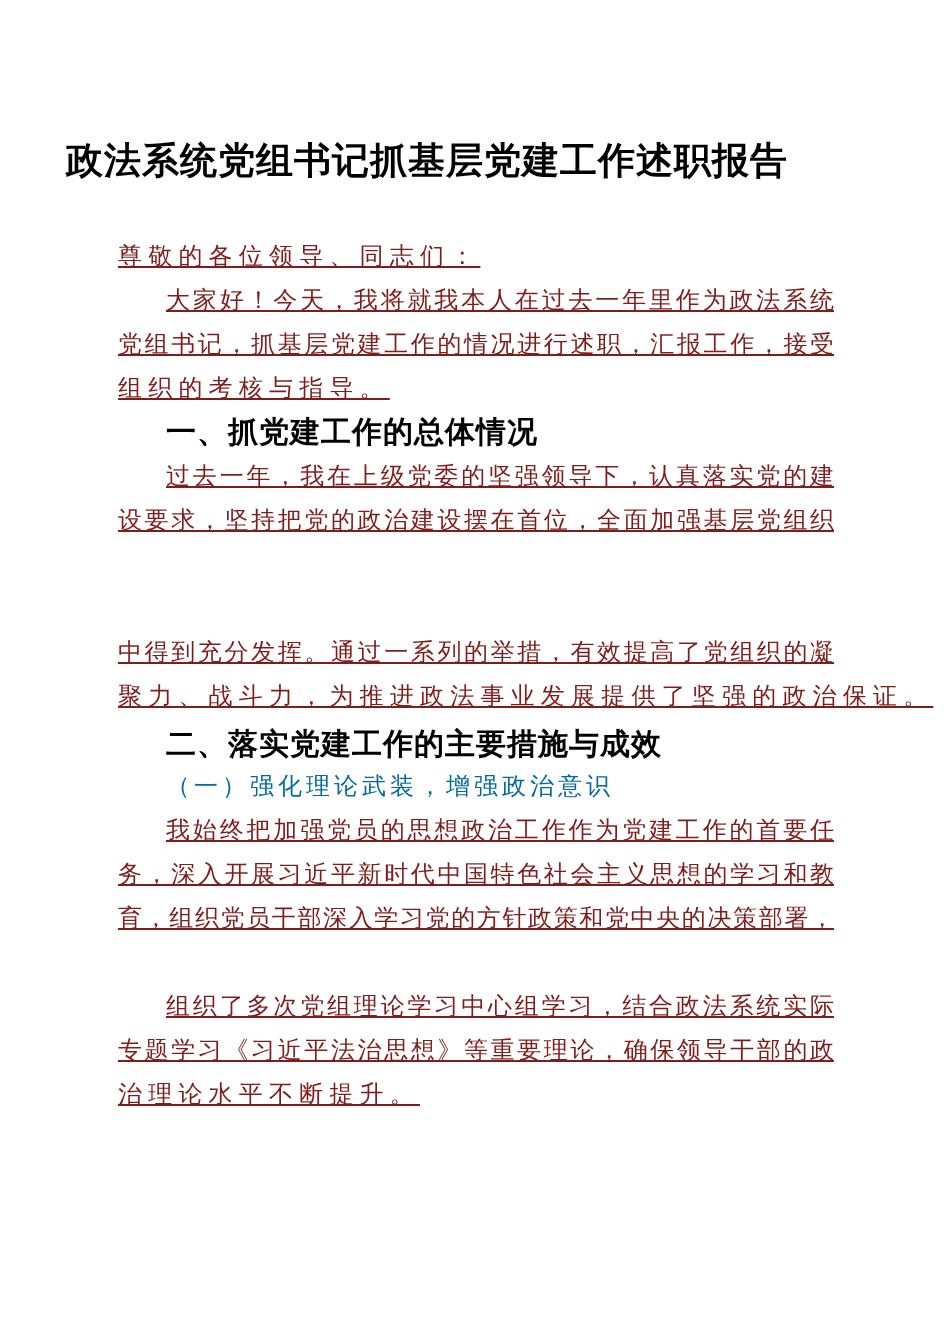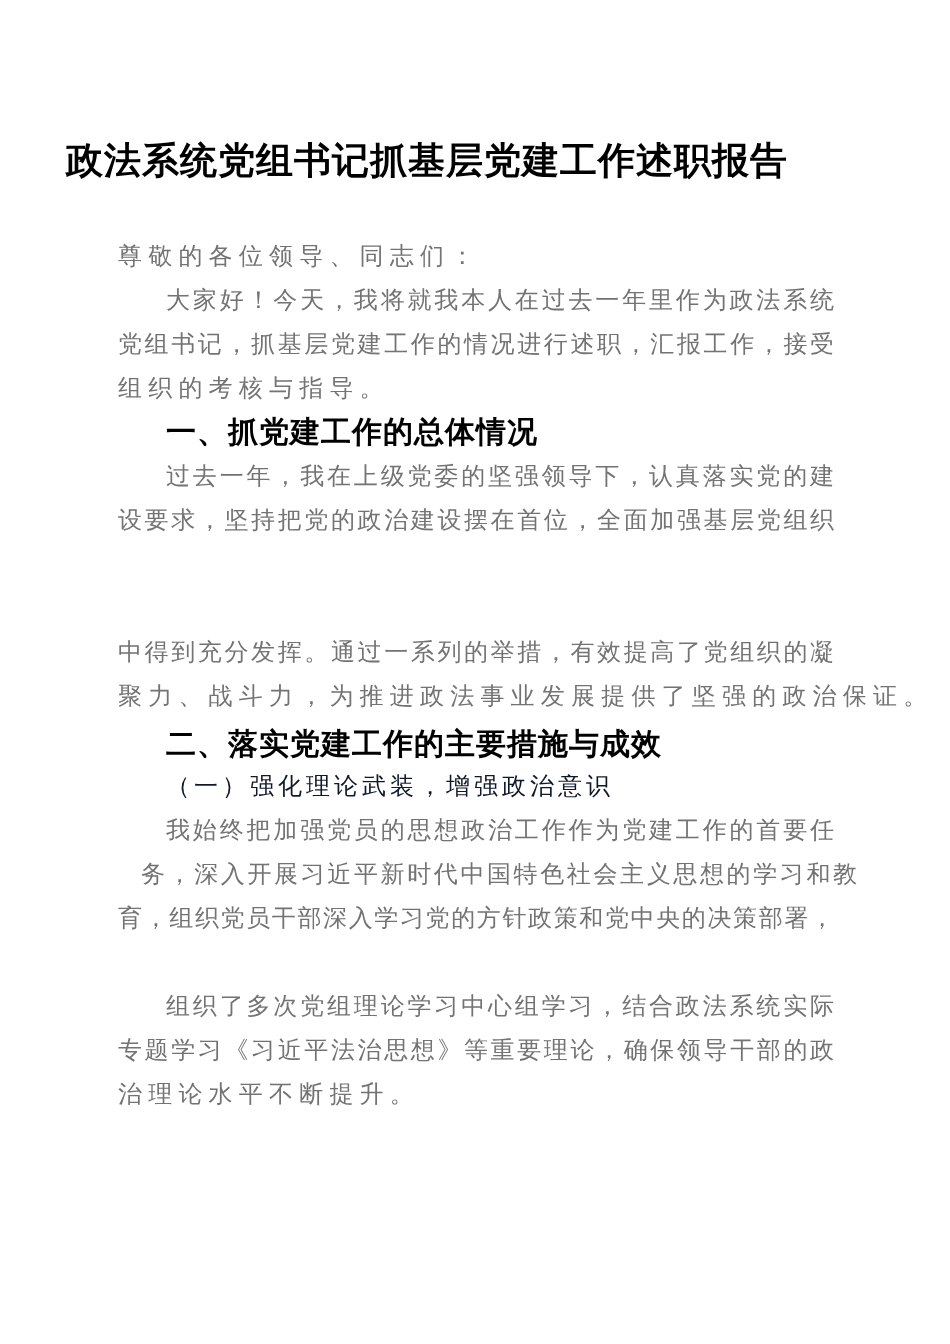--- a/index.html
+++ b/index.html
@@ -34,22 +34,23 @@
       font-family: "DejaVu Serif", "Liberation Serif", serif;
     }
     .line {
       position: absolute;
       left: 118px;
       width: 716px;
       font-size: 24px;
       line-height: 32px;
       letter-spacing: 6.2px;
       white-space: nowrap;
-      color: #737373;
+      color: #7f1d1d;
       font-family: "DejaVu Sans", "Liberation Sans", sans-serif;
+      text-decoration: underline;
     }
     .line.justify {
       text-align: justify;
       text-align-last: justify;
       letter-spacing: 0;
     }
     .line.indent { left: 166px; width: 668px; }
     .heading {
       position: absolute;
       left: 166px;
@@ -61,21 +62,21 @@
       color: #000000;
       font-family: "DejaVu Sans", "Liberation Sans", sans-serif;
     }
     .subheading {
       position: absolute;
       left: 166px;
       font-size: 24px;
       line-height: 32px;
       letter-spacing: 4px;
       white-space: nowrap;
-      color: #0f172a;
+      color: #0369a1;
       font-family: "DejaVu Sans", "Liberation Sans", sans-serif;
     }
   </style>
 </head>
 <body>
 
 <div class="page">
 
   <div class="title">政法系统党组书记抓基层党建工作述职报告</div>
 
@@ -88,20 +89,20 @@
   <div class="heading" style="top:416px;">一、抓党建工作的总体情况</div>
   <div class="line indent justify" style="top:460px;">过去一年，我在上级党委的坚强领导下，认真落实党的建</div>
   <div class="line justify" style="top:504px;">设要求，坚持把党的政治建设摆在首位，全面加强基层党组织</div>
   <div class="line" style="top:680px;">聚力、战斗力，为推进政法事业发展提供了坚强的政治保证。</div>
   <div class="line justify" style="top:636px;">中得到充分发挥。通过一系列的举措，有效提高了党组织的凝</div>
 
   <div class="heading" style="top:728px;">二、落实党建工作的主要措施与成效</div>
   <div class="subheading" style="top:770px;">（一）强化理论武装，增强政治意识</div>
 
   <div class="line indent justify" style="top:814px;">我始终把加强党员的思想政治工作作为党建工作的首要任</div>
-  <div class="line justify" style="top:858px;margin-left:23px;">务，深入开展习近平新时代中国特色社会主义思想的学习和教</div>
+  <div class="line justify" style="top:858px;">务，深入开展习近平新时代中国特色社会主义思想的学习和教</div>
   <div class="line justify" style="top:902px;">育，组织党员干部深入学习党的方针政策和党中央的决策部署，</div>
 
   <div class="line indent justify" style="top:990px;">组织了多次党组理论学习中心组学习，结合政法系统实际</div>
   <div class="line justify" style="top:1034px;">专题学习《习近平法治思想》等重要理论，确保领导干部的政</div>
   <div class="line" style="top:1078px;">治理论水平不断提升。</div>
 
 </div>
 
 </body></html>

